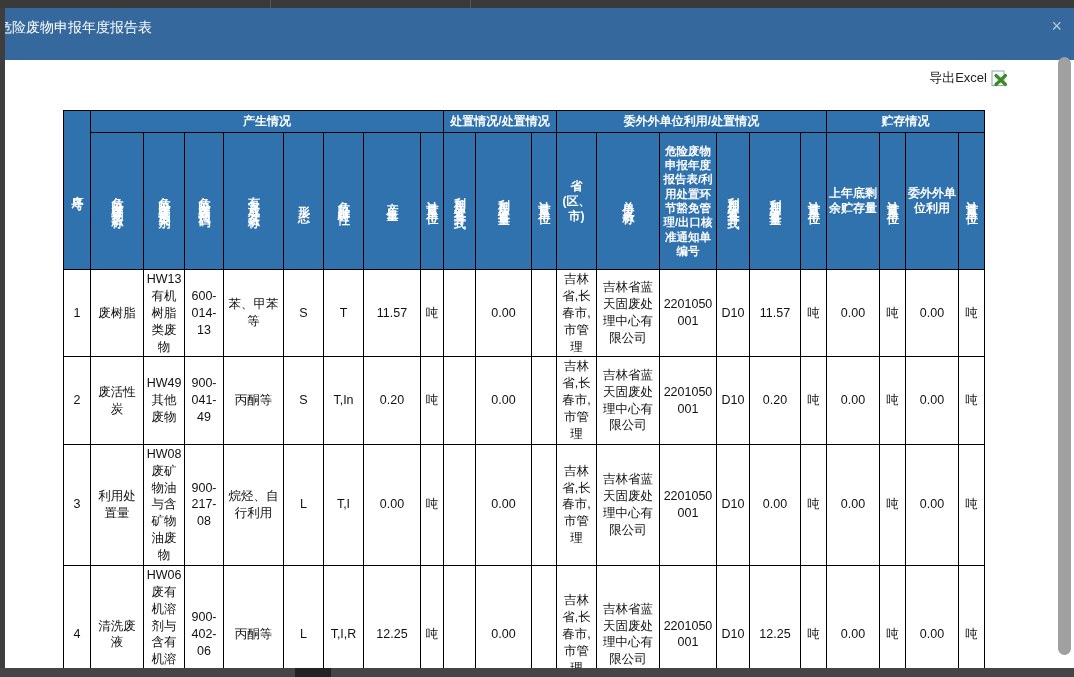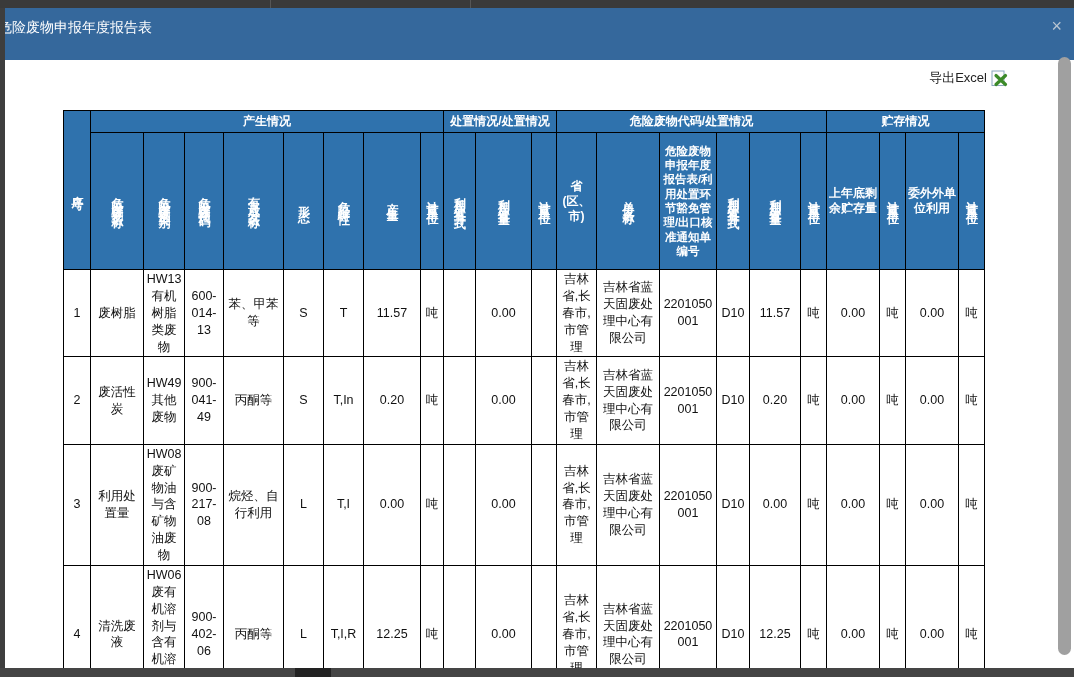--- a/index.html
+++ b/index.html
@@ -104,21 +104,21 @@
             <col style="width:53px">
             <col style="width:26px">
           <col style="width:53px">
             <col style="width:26px">
         </colgroup>
         <thead>
           <tr class="hr-g">
             <th rowspan="2"><span class="vh">序号</span></th>
             <th colspan="8">产生情况</th>
             <th colspan="3">处置情况/处置情况</th>
-            <th colspan="6">危险废物代码/处置情况</th>
+            <th colspan="6">委外外单位利用/处置情况</th>
             <th colspan="4">贮存情况</th>
           </tr>
           <tr class="hr-c">
             <th><span class="vh">危险废物名称</span></th>
             <th><span class="vh">危险废物类别</span></th>
             <th><span class="vh">危险废物代码</span></th>
             <th><span class="vh">有害成分名称</span></th>
             <th><span class="vh">形态</span></th>
             <th><span class="vh">危险特性</span></th>
             <th><span class="vh">产生量</span></th>

